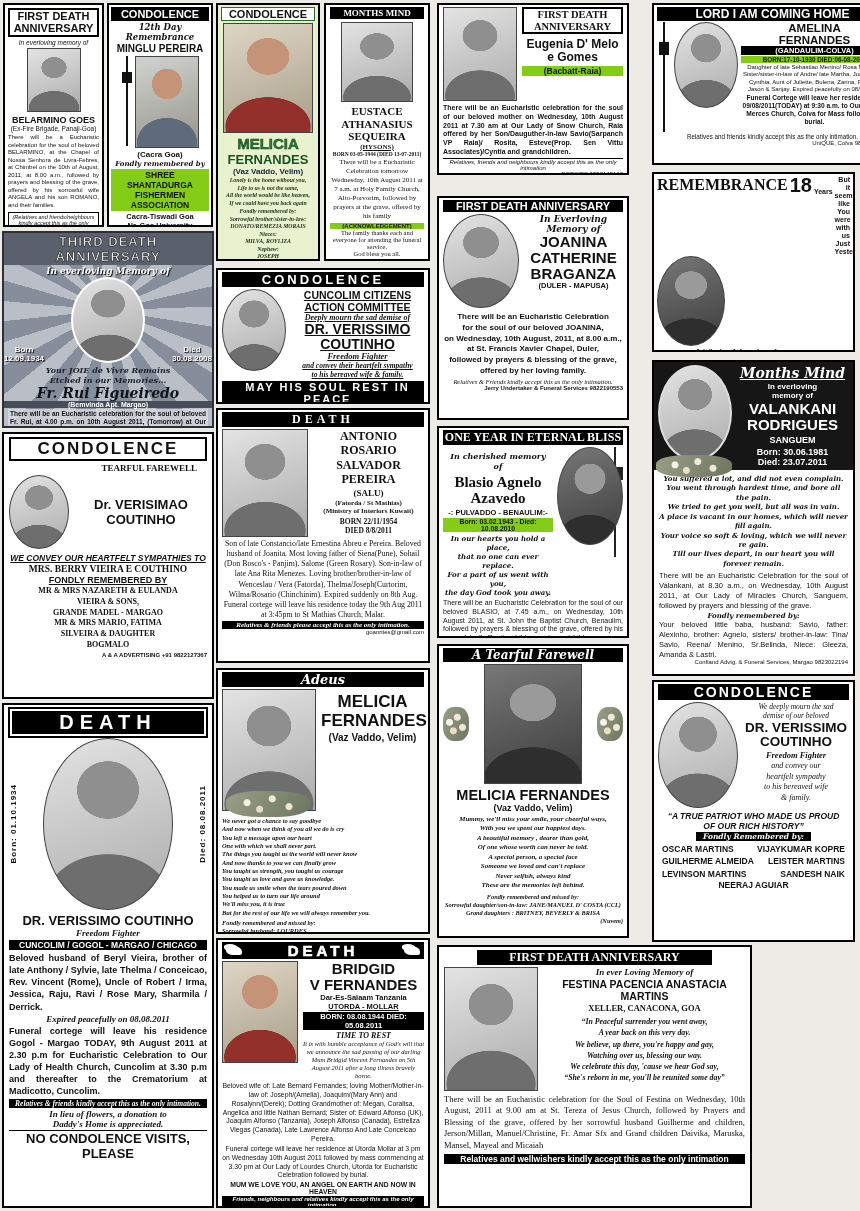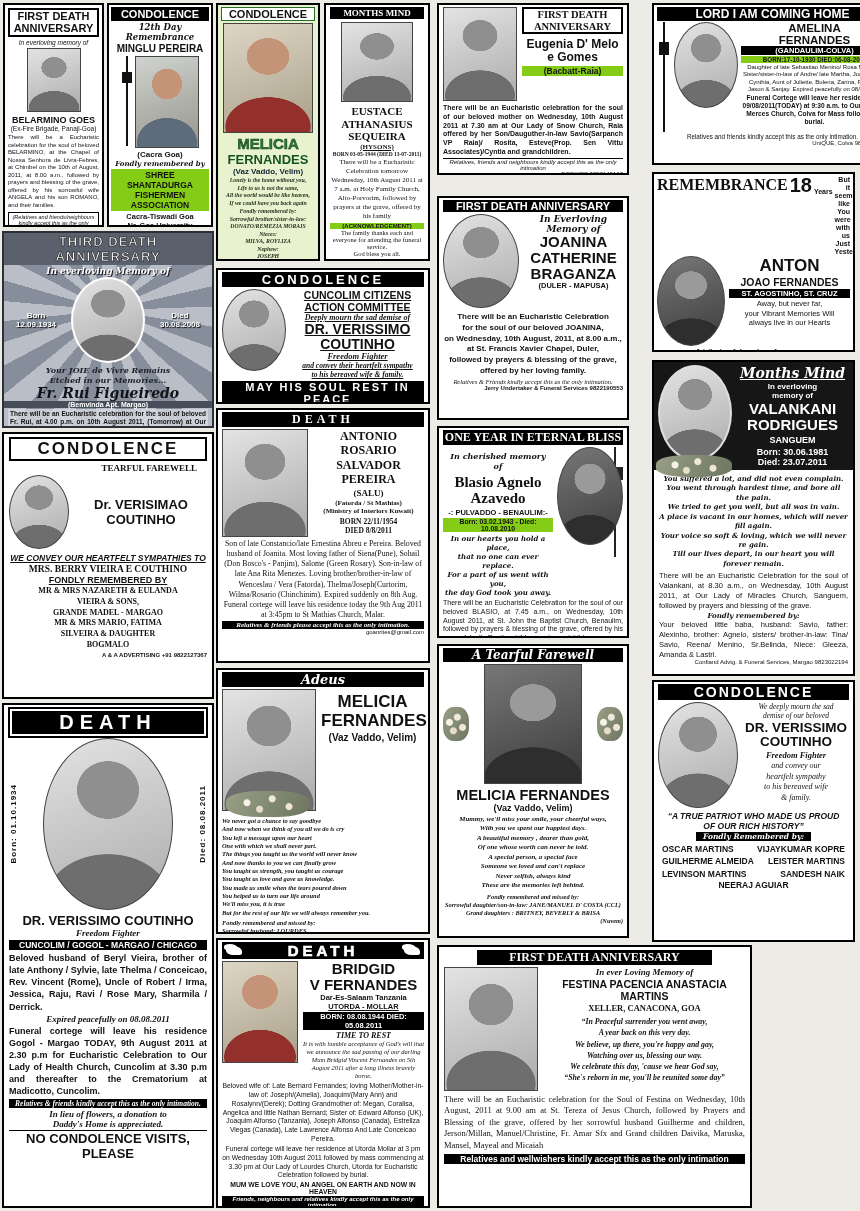--- a/index.html
+++ b/index.html
@@ -76,21 +76,21 @@
     <p class="c script" style="font-size:7px;margin:0;">Fondly remembered by</p>
     <p class="c b pre gband" style="font-size:8.5px;margin:1px 0;padding:1px;">SHREE SHANTADURGA
 FISHERMEN ASSOCIATION</p>
     <p class="c b pre" style="font-size:7.5px;margin:0;">Cacra-Tiswadi Goa
 Nr. Goa University</p>
   </section>
 
   <section class="ad starburst" style="left:2px;top:231px;width:212px;height:197px;border-color:#2b2f36;">
     <div class="c b" style="font-size:13px;color:#f2f2f2;background:#5a616d;letter-spacing:1px;padding:1px 8px;-webkit-text-stroke:0.5px #000;">THIRD DEATH ANNIVERSARY</div>
     <p class="c script" style="font-size:9px;color:#fff;margin:1px 0;text-shadow:1px 1px 1px #000;">In everloving Memory of</p>
-    <div class="row" style="align-items:center;justify-content:space-between;padding:0 12px;">
+    <div class="row" style="align-items:flex-end;justify-content:space-between;padding:0 0;">
       <span class="b pre c" style="font-size:8px;color:#fff;text-shadow:1px 1px 1px #000;">Born
 12.09.1934</span>
       <div class="ph oval" style="width:70px;height:82px;border:2px solid #fff;"></div>
       <span class="b pre c" style="font-size:8px;color:#fff;text-shadow:1px 1px 1px #000;">Died
 30.08.2008</span>
     </div>
     <p class="c script pre" style="font-size:8px;margin:2px 0 0;color:#1c222b;">Your JOIE de Vivre Remains
 Etched in our Memories...</p>
     <p class="c script" style="font-size:14px;margin:0;color:#10141a;">Fr. Rui Figueiredo</p>
     <p class="c b" style="font-size:7px;margin:0;color:#fff;background:#474e59;">(Bemvinda Apt. Margao)</p>
@@ -394,28 +394,20 @@
     <div class="row" style="align-items:flex-start;gap:2px;">
       <span class="b serif" style="font-size:16px;">REMEMBRANCE</span>
       <span class="b" style="font-size:20px;line-height:0.9;">18</span>
       <span class="b" style="font-size:7px;margin-top:12px;">Years</span>
       <span class="b pre grow" style="font-size:7px;line-height:1.15;text-align:right;">But it seems like
 You were with us
 Just Yesterday</span>
     </div>
     <div class="row" style="gap:4px;">
       <div class="ph oval dark" style="width:66px;height:88px;"></div>
-      <div class="grow c">
-        <p class="b" style="font-size:17px;margin:0;">ANTON</p>
-        <p class="b" style="font-size:10.5px;margin:0;">JOAO FERNANDES</p>
-        <p class="band b" style="font-size:7.5px;margin:1px 0;">ST. AGOSTINHO, ST. CRUZ</p>
-        <p class="pre" style="font-size:7.5px;line-height:1.25;margin:1px 0;">Away, but never far,
-your Vibrant Memories Will
-always live in our Hearts</p>
-      </div>
     </div>
     <p class="c b u" style="font-size:7.5px;margin:1px 0 0;">A tribute of deep love from your:</p>
 
   </section>
 
   <section class="ad" style="left:652px;top:360px;width:203px;height:316px;padding:0;">
     <div style="background:#161616;color:#fff;padding:3px 4px;">
       <div class="row" style="gap:4px;">
         <div style="position:relative;flex:none;">
           <div class="ph oval" style="width:70px;height:92px;border:2px solid #ddd;"></div>

